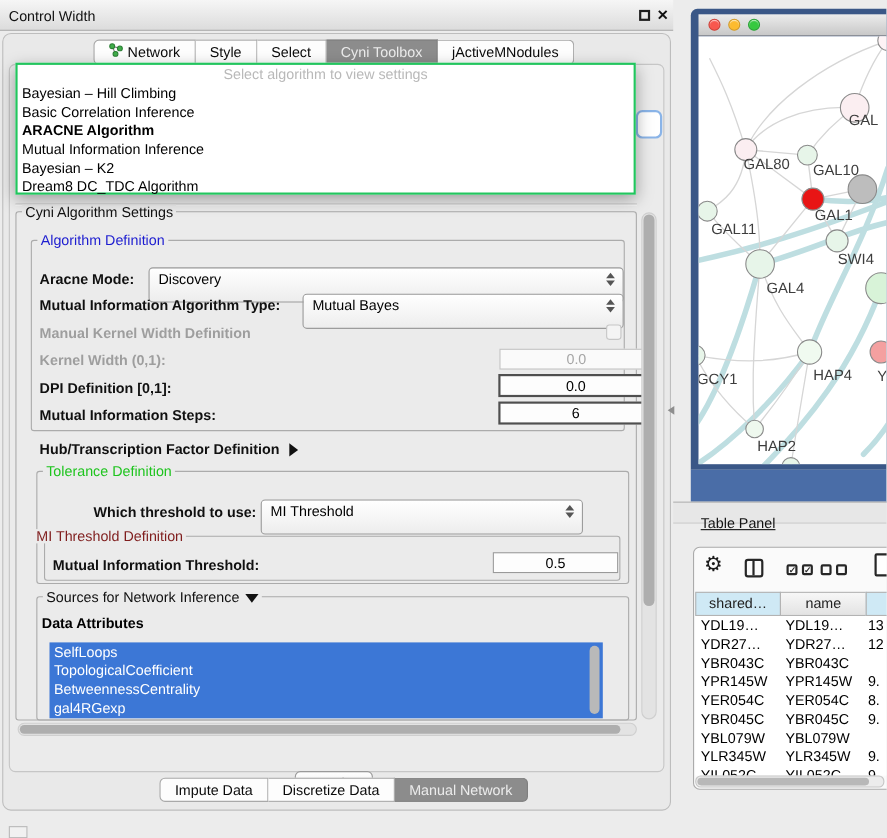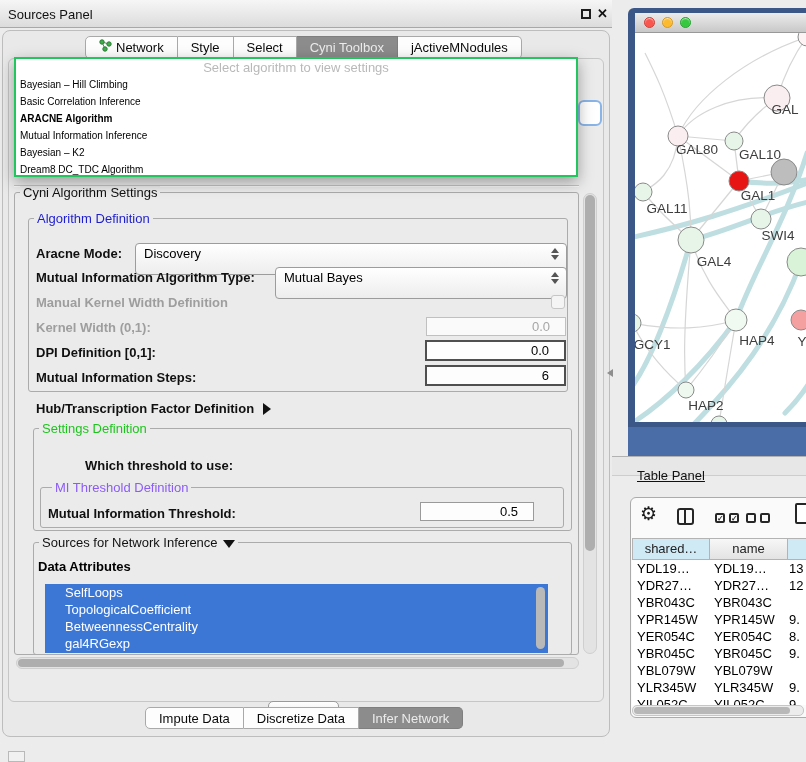--- a/index.html
+++ b/index.html
@@ -23,37 +23,37 @@
   .tab.sel { background:#8c8c8c; color:#ececec; border-color:#7f7f7f; }
 
   #content-panel { left:8px; top:58px; width:596px; height:644px; background:#ebebeb; border:1px solid #c6c6c6; border-radius:6px; z-index:1; }
 
   #etched-line { left:14px; top:185px; width:565px; height:2px; border-top:1px solid #c2c2c2; border-bottom:1px solid #f7f7f7; z-index:2; }
   #combo-frag { left:578px; top:100px; width:24px; height:26px; background:#fff; border:2px solid #8ab4e8; border-radius:6px; z-index:3; }
 
   
   #dd { left:14px; top:57px; width:564px; height:120px; background:#fff; border:2px solid #22c55e; box-shadow:0 5px 14px rgba(0,0,0,.35); z-index:10; }
   .dd-ph { height:17px; line-height:17px; text-align:center; color:#b9b9b9; font-size:13px; }
-  .dd-item { height:17px; line-height:17px; padding-left:4px; font-size:10px; color:#000; }
+  .dd-item { height:17px; line-height:17px; padding-left:4px; font-size:13px; color:#000; }
   .dd-item.bold { font-weight:bold; }
 
   
   .grp { position:absolute; border:1px solid #ababab; border-radius:3px; z-index:2; }
   .legend { position:absolute; font-size:13px; background:#ebebeb; padding:0 3px; line-height:13px; z-index:3; white-space:nowrap; }
   .flabel { position:absolute; font-size:13px; font-weight:bold; color:#101010; z-index:3; white-space:nowrap; }
   .flabel.dis { color:#9e9e9e; }
 
   #grp-settings { left:14px; top:192px; width:565px; height:463px; }
   #leg-settings { left:20px; top:186px; color:#111; }
   #grp-alg { left:28px; top:218px; width:540px; height:174px; }
   #leg-alg { left:34px; top:212px; color:#1d1dd0; }
   #leg-thresh { left:39px; top:422px; color:#1ec41e; }
   #grp-thresh { left:33px; top:428px; width:539px; height:103px; }
   #grp-mith { left:40px; top:487px; width:524px; height:41px; }
-  #leg-mith { left:52px; top:481px; color:#8b5cf6; }
+  #leg-mith { left:30px; top:481px; color:#7f1d1d; }
   #grp-src { left:33px; top:542px; width:539px; height:113px; }
   #leg-src { left:39px; top:536px; color:#111; }
   .tri-down { display:inline-block; width:0; height:0; border-left:6px solid transparent; border-right:6px solid transparent; border-top:8px solid #111; margin-left:5px; vertical-align:-1px; }
   .tri-right { display:inline-block; width:0; height:0; border-top:6px solid transparent; border-bottom:6px solid transparent; border-left:8px solid #111; margin-left:9px; vertical-align:-2px; }
 
   #lbl-aracne { left:36px; top:246px; }
   #lbl-mitype { left:36px; top:270px; }
   #lbl-manual { left:36px; top:295px; }
   #lbl-kernel { left:36px; top:320px; }
   #lbl-dpi    { left:36px; top:345px; }
@@ -66,30 +66,30 @@
   .combo { position:absolute; background:linear-gradient(#ffffff,#ededed); border:1px solid #9c9c9c; border-radius:4px; height:32px; font-size:13px; line-height:20px; padding-left:8px; z-index:3; }
   .combo-arrows { position:absolute; right:7px; top:4px; display:flex; flex-direction:column; gap:2px; }
   .combo-arrows .up { width:0; height:0; border-left:4px solid transparent; border-right:4px solid transparent; border-bottom:5px solid #555; }
   .combo-arrows .dn { width:0; height:0; border-left:4px solid transparent; border-right:4px solid transparent; border-top:5px solid #555; }
   #combo-aracne { left:135px; top:243px; width:432px; }
   #combo-mitype { left:275px; top:267px; width:292px; }
   #combo-which  { left:237px; top:454px; width:293px; }
 
   #chk-manual { left:551px; top:295px; width:14px; height:14px; border:1px solid #c6c6c6; border-radius:3px; background:#f4f4f4; z-index:3; }
 
-  .inp { position:absolute; font-family:"Liberation Sans",sans-serif; font-size:13px; text-align:right; padding:0 15px; border:1px solid #c0c0c0; background:#fdfdfd; color:#000; z-index:3; height:19px; }
+  .inp { position:absolute; font-family:"Liberation Sans",sans-serif; font-size:13px; text-align:center; padding:0 15px; border:1px solid #c0c0c0; background:#fdfdfd; color:#000; z-index:3; height:19px;margin-left:28px; }
   .inp.strong { border:2px solid #4f4f4f; height:21px; }
   .inp.dis { color:#a6a6a6; background:#fafafa; }
   #inp-kernel { left:426px; top:317px; width:140px; }
   #inp-dpi    { left:425px; top:340px; width:141px; }
   #inp-steps  { left:425px; top:365px; width:141px; }
   #inp-mith   { left:420px; top:502px; width:114px; border-color:#9a9a9a; }
 
   #attr-list { left:45px; top:584px; width:503px; height:69px; background:#3c77d6; overflow:hidden; z-index:3; }
-  .attr-item { height:17px; line-height:17px; color:#fff; padding-left:20px; font-size:13px; white-space:nowrap; }
+  .attr-item { height:17px; line-height:17px; color:#fff; padding-left:4px; font-size:13px; white-space:nowrap; }
   #attr-scroll { left:536px; top:587px; width:9px; height:62px; background:#b9b9b9; border-radius:5px; z-index:4; }
 
   #vscroll { left:583px; top:193px; width:14px; height:461px; background:#e3e3e3; border:1px solid #cfcfcf; border-radius:7px; z-index:3; }
   #vthumb { margin:1px; width:10px; height:356px; background:#aeaeae; border-radius:6px; }
   #hscroll { left:16px; top:657px; width:563px; height:12px; background:#e3e3e3; border:1px solid #cfcfcf; border-radius:6px; z-index:3; }
   #hthumb { margin:1px; height:8px; width:546px; background:#aeaeae; border-radius:4px; }
 
   #apply { left:268px; top:701px; width:71px; height:22px; background:linear-gradient(#ffffff,#e3e3e3); border:1px solid #9a9a9a; border-radius:5px; text-align:center; line-height:20px; font-size:13px; z-index:3; }
 
   #btabbar { left:145px; top:707px; height:22px; display:flex; z-index:3; }
@@ -129,21 +129,21 @@
   .c0 { width:77px; } .c1 { width:78px; } .c2 { width:19px; padding-left:2px; }
   #tp-hscroll { left:632px; top:705px; width:172px; height:11px; background:#ececec; border:1px solid #c6c6c6; border-radius:5px; z-index:3; }
   #tp-hthumb { margin:1px; width:156px; height:7px; background:#b8b8b8; border-radius:4px; }
 </style>
 </head>
 <body>
 
 <div id="app">
 
   <div class="abs" id="cp-titlebar">
-    <span class="abs" id="cp-title">Sources Panel</span>
+    <span class="abs" id="cp-title">Control Width</span>
     <span class="abs" id="cp-float"></span>
     <span class="abs" id="cp-close">✕</span>
   </div>
 
   <div class="abs" id="cp-body"></div>
 
   <div class="abs" id="tabbar">
     <div class="tab">
       <span><svg width="13" height="13" viewBox="0 0 13 13">
             <line x1="3" y1="3" x2="10" y2="5" stroke="#777" stroke-width="1"></line>
@@ -216,23 +216,30 @@
   <input class="inp strong" id="inp-dpi" value="0.0" style="">
 
   <span class="flabel" id="lbl-steps">Mutual Information Steps:</span>
   <input class="inp strong" id="inp-steps" value="6" style="">
 
   <div id="hub-row">
     <span>Hub/Transcription Factor Definition</span><span class="tri-right"></span>
   </div>
 
   <div class="grp" id="grp-thresh"></div>
-  <span class="legend" id="leg-thresh">Settings Definition</span>
+  <span class="legend" id="leg-thresh">Tolerance Definition</span>
 
   <span class="flabel" id="lbl-which">Which threshold to use:</span>
+  <div class="combo" id="combo-which">
+    <span>MI Threshold</span>
+    <span class="combo-arrows">
+        <i class="up"></i>
+        <i class="dn"></i>
+      </span>
+  </div>
 
   <div class="grp" id="grp-mith"></div>
   <span class="legend" id="leg-mith">MI Threshold Definition</span>
   <span class="flabel" id="lbl-mith">Mutual Information Threshold:</span>
   <input class="inp" id="inp-mith" value="0.5" style="">
 
   <div class="grp" id="grp-src"></div>
   <span class="legend" id="leg-src"><span>Sources for Network Inference</span><span class="tri-down"></span></span>
   <span class="flabel" id="lbl-dataattr">Data Attributes</span>
 
@@ -254,21 +261,21 @@
   <div class="abs" id="apply">Apply</div>
 
   <div class="abs" id="btabbar">
     <div class="tab">
         <span>Impute Data</span>
       </div>
     <div class="tab">
         <span>Discretize Data</span>
       </div>
     <div class="tab sel">
-        <span>Infer Network</span>
+        <span>Manual Network</span>
       </div>
   </div>
 
   <div class="abs" id="divider-arrow"></div>
   <div class="abs" id="minibox"></div>
 
   <div class="abs" id="net-frame"></div>
   <div class="abs" id="net-titlebar">
     <span class="light" id="light-red"></span>
     <span class="light" id="light-yellow"></span>

